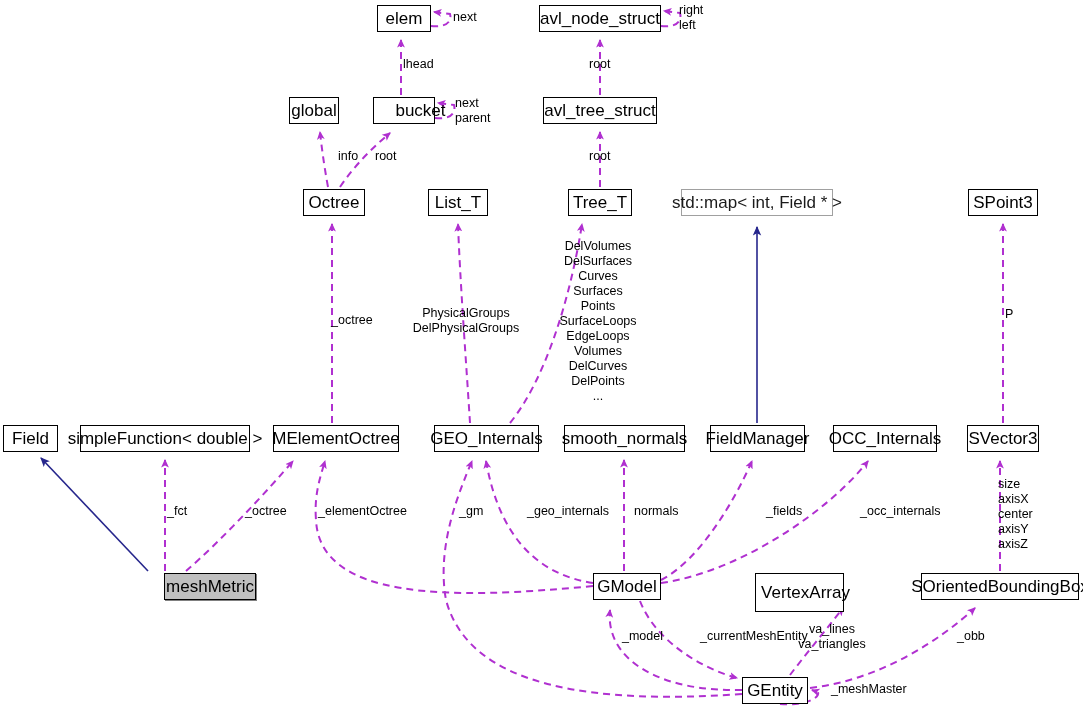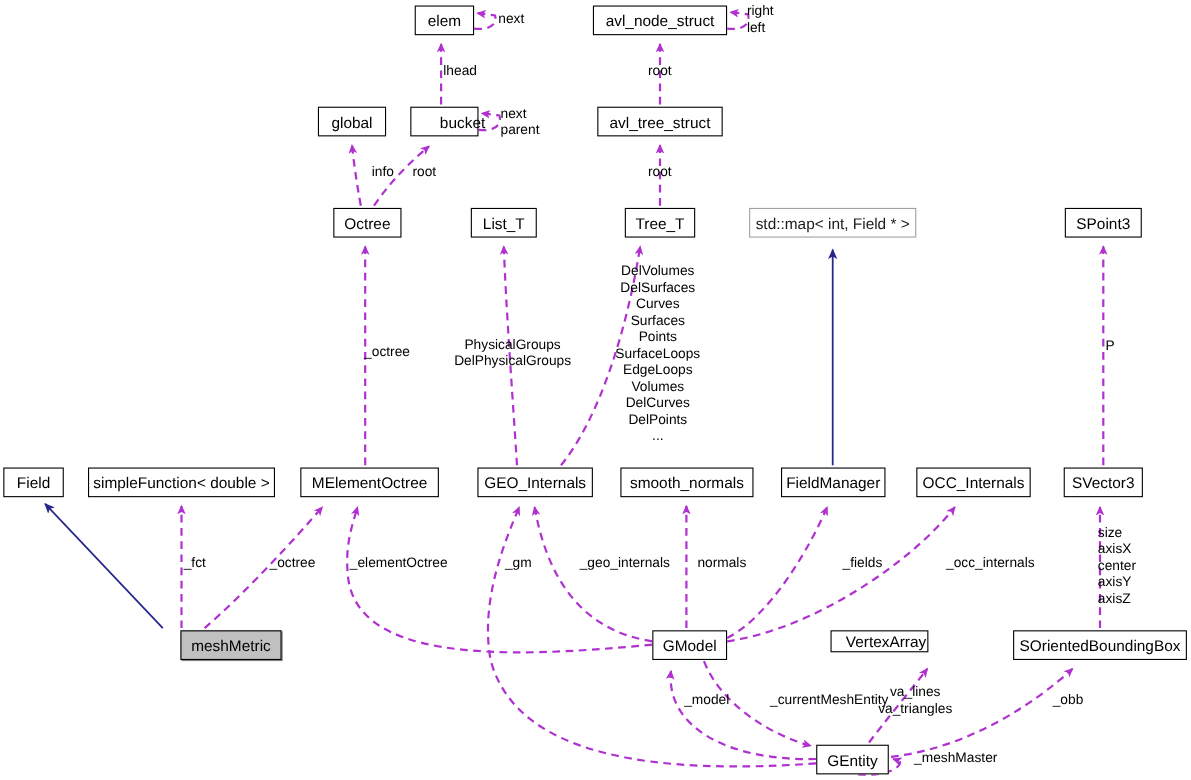--- a/index.html
+++ b/index.html
@@ -24,21 +24,21 @@
     width: 1083px;
     height: 709px;
     pointer-events: none;
   }
   .node {
     position: absolute;
     box-sizing: border-box;
     border: 1px solid #000000;
     background: #ffffff;
     color: #000000;
-    font-size: 14px;
+    font-size: 17px;
     line-height: 1;
     display: flex;
     align-items: center;
     justify-content: center;
     white-space: nowrap;
     z-index: 5;
   }
   .node.highlight {
     background: #c0c0c0;
     border: 1px solid #000000;
@@ -137,21 +137,21 @@
       <path d="M148,571 L41,458"></path>
     </g>
   </svg>
 
   <div class="node" style="left:377px;top:5px;width:54px;height:27px;">
       <span>elem</span>
     </div>
   <div class="node" style="left:539px;top:5px;width:122px;height:27px;">
       <span>avl_node_struct</span>
     </div>
-  <div class="node" style="left:289px;top:97px;width:62px;height:27px;">
+  <div class="node" style="left:289px;top:97px;width:50px;height:27px;">
       <span>global</span>
     </div>
   <div class="node" style="left:373px;top:97px;width:62px;height:27px;padding-left:33px;">
       <span>bucket</span>
     </div>
   <div class="node" style="left:543px;top:97px;width:114px;height:27px;">
       <span>avl_tree_struct</span>
     </div>
   <div class="node" style="left:303px;top:189px;width:62px;height:27px;">
       <span>Octree</span>
@@ -191,21 +191,21 @@
     </div>
   <div class="node" style="left:967px;top:425px;width:72px;height:27px;">
       <span>SVector3</span>
     </div>
   <div class="node highlight" style="left:120px;top:573px;width:92px;height:27px;">
       <span>meshMetric</span>
     </div>
   <div class="node" style="left:593px;top:573px;width:68px;height:27px;">
       <span>GModel</span>
     </div>
-  <div class="node" style="left:755px;top:573px;width:89px;height:20px;padding-left:12px;">
+  <div class="node" style="left:755px;top:573px;width:89px;height:39px;padding-left:12px;">
       <span>VertexArray</span>
     </div>
   <div class="node" style="left:921px;top:573px;width:158px;height:27px;">
       <span>SOrientedBoundingBox</span>
     </div>
   <div class="node" style="left:742px;top:677px;width:66px;height:27px;">
       <span>GEntity</span>
     </div>
 
   <div class="edge-label l" style="left:453px;top:10px;">next</div>

